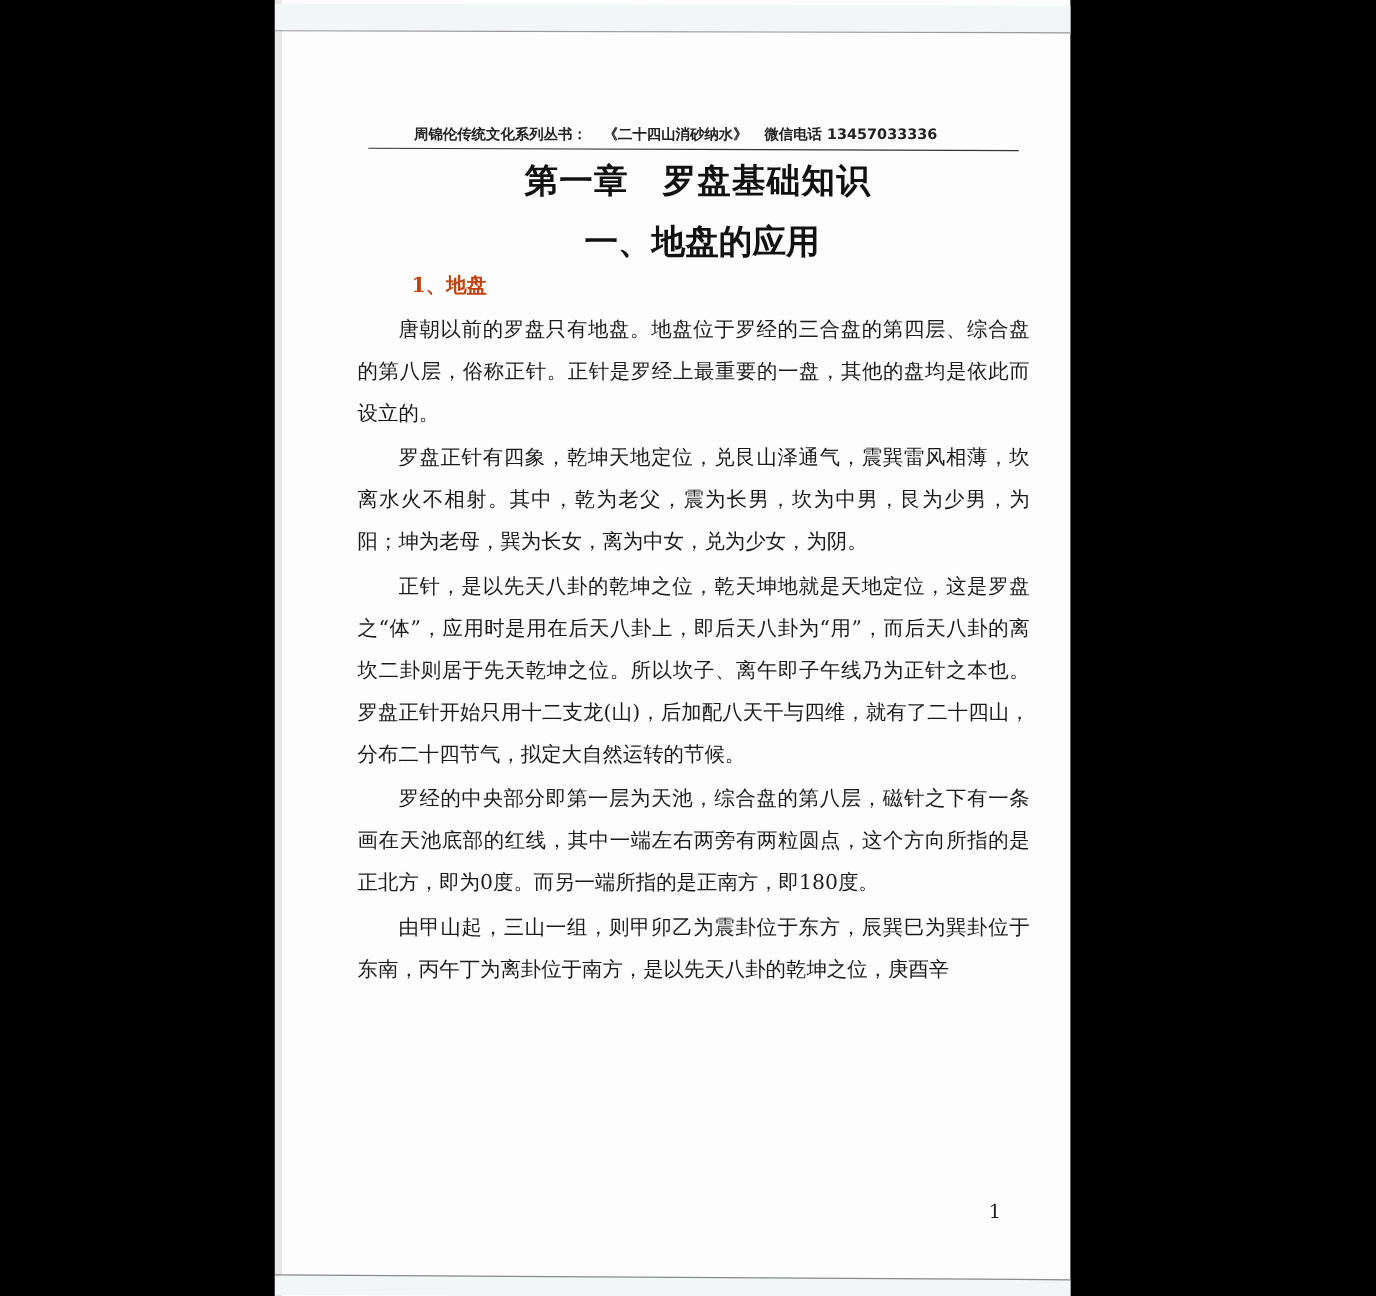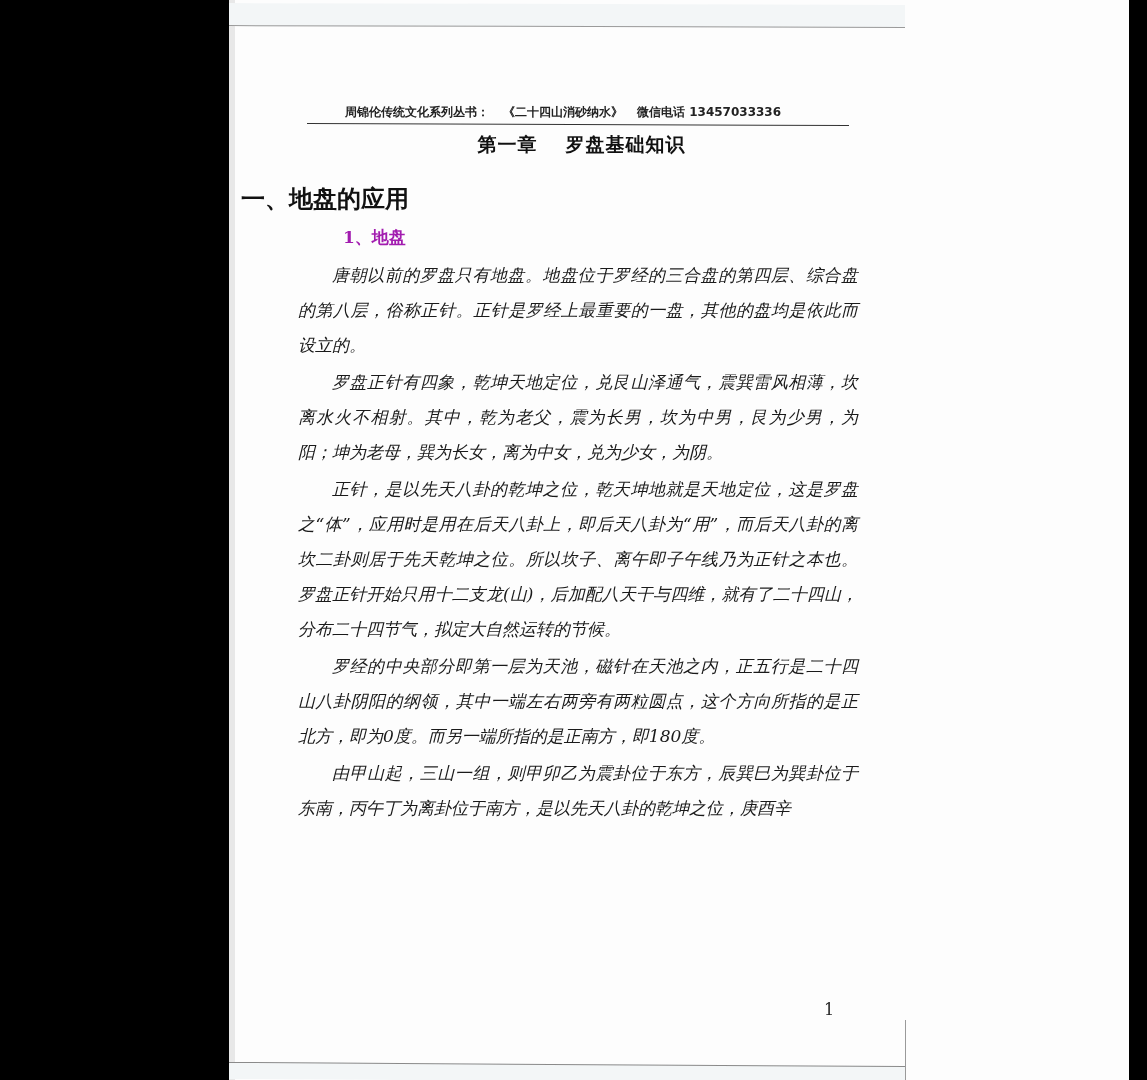--- a/index.html
+++ b/index.html
@@ -2,21 +2,21 @@
 <html><head>
   <meta charset="utf-8">
   <style>
     html, body { margin: 0; padding: 0; }
     body {
       width: 1147px; height: 1080px; background: #000;
       position: relative; overflow: hidden;
       font-family: "DejaVu Serif", "Liberation Serif", serif;
     }
     .page {
-      position: absolute; left: 229px; top: 0; width: 900px; height: 1080px;
+      position: absolute; left: 229px; top: 0; width: 663px; height: 1080px;
       background: #fdfdfd; overflow: hidden;
     }
     .scan-top {
       position: absolute; left: 0; top: 4px; width: 676px; height: 22px;
       background: #f3f6f7; border-bottom: 1px solid #9a9a9a;
       transform: skewY(0.15deg);
     }
     .scan-left-edge { position: absolute; left: 0; top: 0; width: 6px; height: 1080px; background: #e8e8e8; }
     .scan-right-line { position: absolute; left: 676px; top: 1020px; width: 1px; height: 60px; background: #9a9a9a; }
     .scan-bottom {
@@ -30,38 +30,38 @@
       font-size: 12px; color: #222; padding-left: 38px; box-sizing: border-box;
       white-space: nowrap;
     }
     .running-header span { margin-right: 14px; }
     .header-rule {
       position: absolute; left: 78px; top: 124px; width: 542px; height: 1px;
       background: #333; transform: rotate(0.2deg);
     }
     .chapter-title {
       position: absolute; left: 0; width: 700px; top: 132px; text-align: center;
-      font-weight: bold; font-size: 19px; color: #111; letter-spacing: 1px;
+      font-weight: bold; font-size: 28px; color: #111; letter-spacing: 1px;
       padding-left: 5px; box-sizing: border-box;
     }
     .chapter-title .gap { display: inline-block; width: 28px; }
     .section-title {
-      position: absolute; left: 0; width: 700px; top: 183px; text-align: left;
-      font-weight: bold; font-size: 24px; color: #111;
+      position: absolute; left: 0; width: 700px; top: 183px; text-align: center;
+      font-weight: bold; font-size: 28px; color: #111;
       padding-left: 12px; box-sizing: border-box;
     }
     .subsection-title {
       position: absolute; left: 114px; top: 226px;
-      font-weight: bold; font-size: 17px; color: #a21caf;
+      font-weight: bold; font-size: 17px; color: #c2410c;
     }
     .body-text {
       position: absolute; left: 69px; top: 258px; width: 560px;
       font-size: 17px; line-height: 35px; color: #1a1a1a;
     }
-    .body-text p { margin: 0 0 2px 0; text-indent: 2em; text-align: justify; font-style: italic; }
+    .body-text p { margin: 0 0 2px 0; text-indent: 2em; text-align: justify; }
     .page-number {
       position: absolute; left: 595px; top: 1000px; font-size: 16px; color: #222;
     }
   </style>
 </head>
 <body>
 
 <div class="page">
   <div class="scan-left-edge"></div>
   <div class="scan-top"></div>
@@ -77,18 +77,18 @@
     <span>第一章</span><span class="gap"></span><span>罗盘基础知识</span>
   </div>
 
   <div class="section-title">一、地盘的应用</div>
   <div class="subsection-title">1、地盘</div>
 
   <div class="body-text">
     <p>唐朝以前的罗盘只有地盘。地盘位于罗经的三合盘的第四层、综合盘的第八层，俗称正针。正针是罗经上最重要的一盘，其他的盘均是依此而设立的。</p>
     <p>罗盘正针有四象，乾坤天地定位，兑艮山泽通气，震巽雷风相薄，坎离水火不相射。其中，乾为老父，震为长男，坎为中男，艮为少男，为阳；坤为老母，巽为长女，离为中女，兑为少女，为阴。</p>
     <p>正针，是以先天八卦的乾坤之位，乾天坤地就是天地定位，这是罗盘之“体”，应用时是用在后天八卦上，即后天八卦为“用”，而后天八卦的离坎二卦则居于先天乾坤之位。所以坎子、离午即子午线乃为正针之本也。罗盘正针开始只用十二支龙(山)，后加配八天干与四维，就有了二十四山，分布二十四节气，拟定大自然运转的节候。</p>
-    <p>罗经的中央部分即第一层为天池，磁针在天池之内，正五行是二十四山八卦阴阳的纲领，其中一端左右两旁有两粒圆点，这个方向所指的是正北方，即为0度。而另一端所指的是正南方，即180度。</p>
+    <p>罗经的中央部分即第一层为天池，综合盘的第八层，磁针之下有一条画在天池底部的红线，其中一端左右两旁有两粒圆点，这个方向所指的是正北方，即为0度。而另一端所指的是正南方，即180度。</p>
     <p>由甲山起，三山一组，则甲卯乙为震卦位于东方，辰巽巳为巽卦位于东南，丙午丁为离卦位于南方，是以先天八卦的乾坤之位，庚酉辛</p>
   </div>
 
   <div class="page-number">1</div>
 </div>
 
 </body></html>

